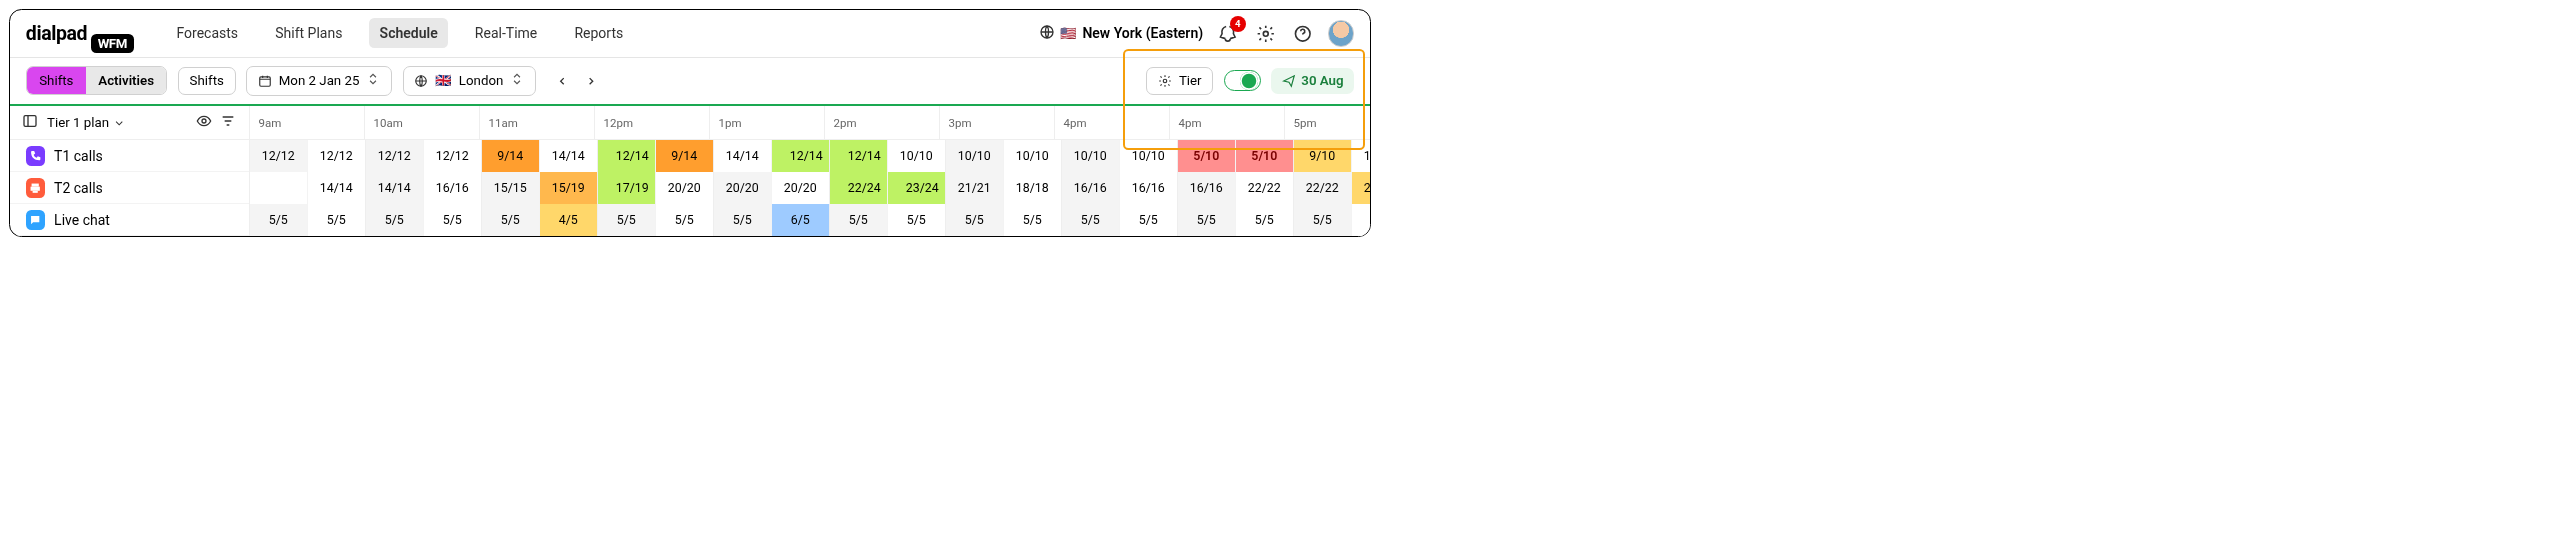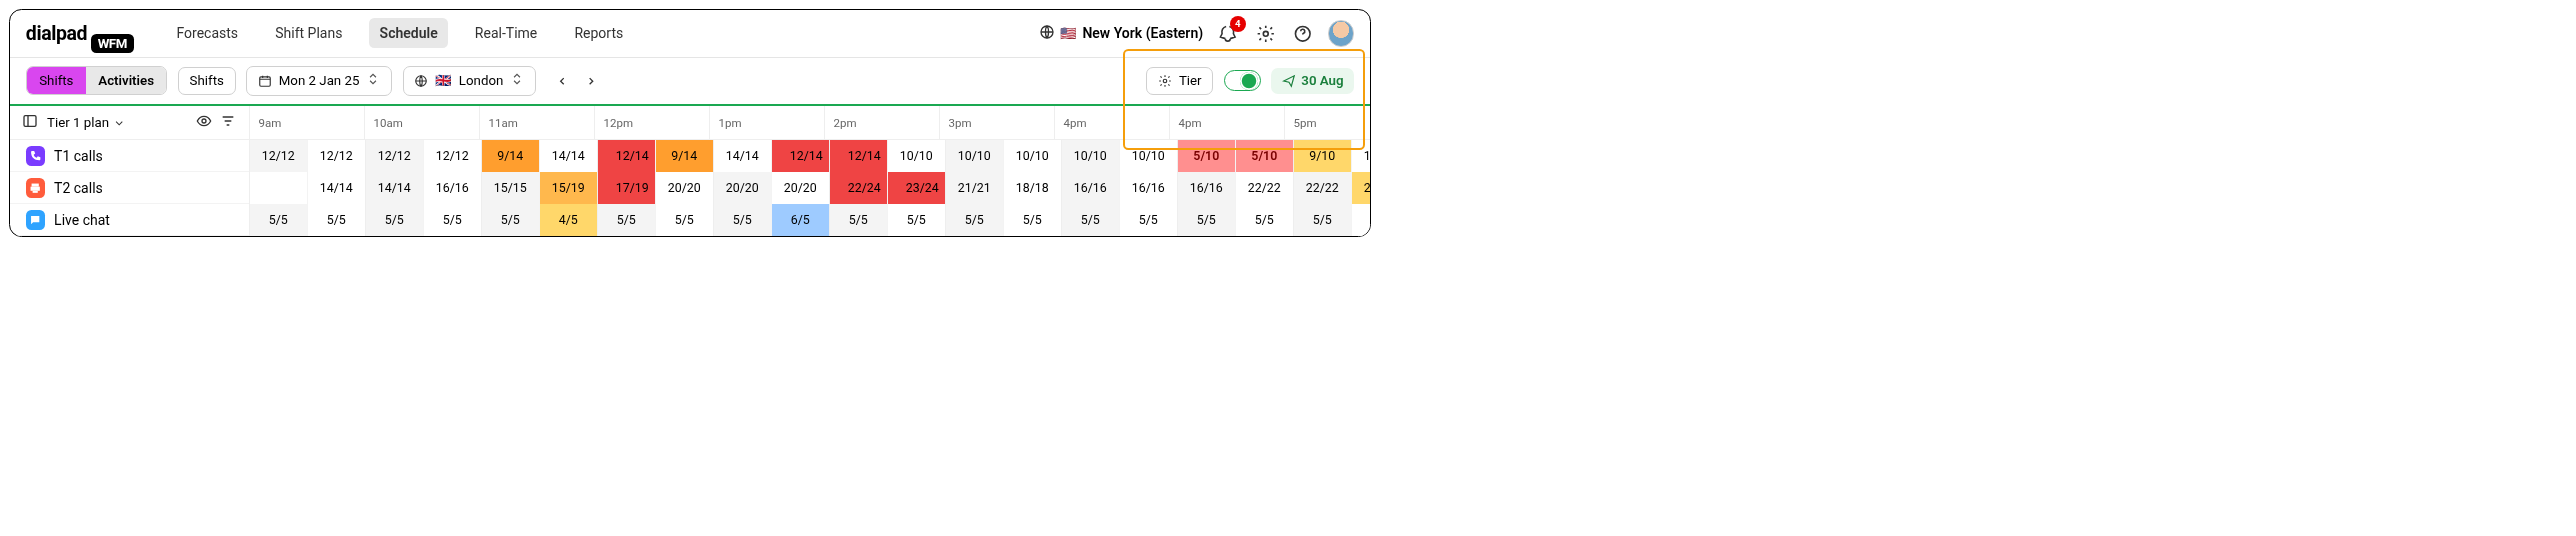--- a/index.html
+++ b/index.html
@@ -57,21 +57,21 @@
 .hour-col { flex: 0 0 115px; display: flex; flex-direction: column; border-left: 0.9px solid #eee; }
 .hour-head { height: 34px; display: flex; align-items: center; padding: 0 8.8px; font-size: 11.5px; color: #666; }
 .row { display: flex; align-items: center; height: 32px; border-bottom: 0.9px solid #f3f3f3; }
 .row-left { width: 239px; min-width: 239px; display: flex; align-items: center; gap: 8.8px; padding: 0 16px; }
 .row-left .badge { width: 19.5px; height: 19.5px; border-radius: 5.3px; display: flex; align-items: center; justify-content: center; font-size: 11.5px; color: #fff; }
 .cell { width: 58px; height: 32px; display: flex; align-items: center; justify-content: center; font-size: 12.4px; border-left: 0.9px solid #f3f3f3; }
 .cell:first-child { border-left: 0.9px solid #eee; }
 
 .h-none { background: #fff; }
 .h-gray { background: #f4f4f4; }
-.h-yellow1 { background: #ef4444; padding-left: 12px; }
+.h-yellow1 { background: #bef264; padding-left: 12px; }
 .h-yellow2 { background: #ffd76a; }
 .h-orange1 { background: #ffb84d; }
 .h-orange2 { background: #ff9e2e; color: #000; }
 .h-red { background: #ff8f8f; color: #7a0000; font-weight: 600; }
 .h-blue { background: #9ecbff; }
 
 .col-pair { flex: 0 0 115px; display: flex; }
 
 .flag-us { display: inline-block; font-size: 13.3px; }
 .flag-gb { display: inline-block; font-size: 13.3px; }

